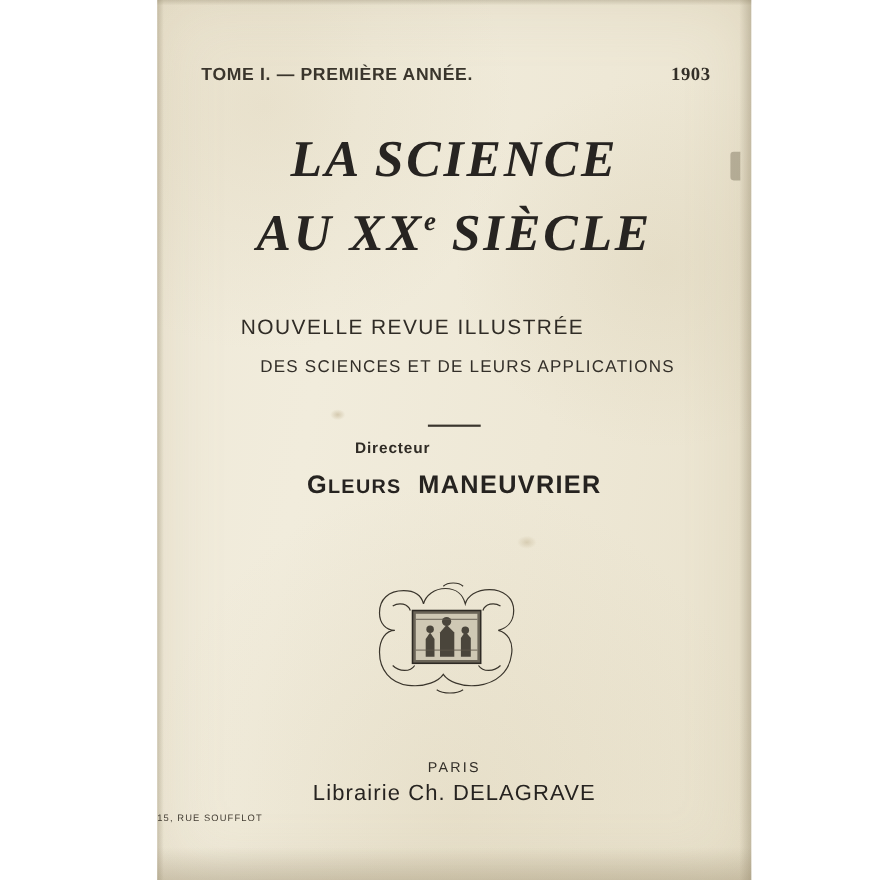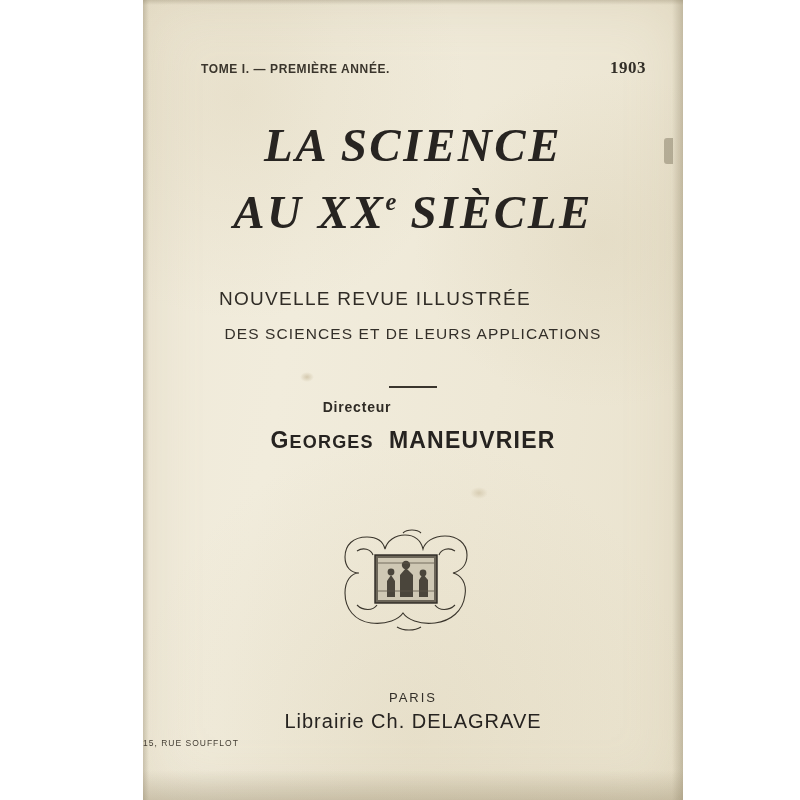--- a/index.html
+++ b/index.html
@@ -93,25 +93,24 @@
     left: 0; top: 58px;
     width: 540px;
     display: flex;
     justify-content: space-between;
     align-items: baseline;
     padding: 0 37px 0 40px;
     box-sizing: border-box;
   }
   .tome {
     font-family: "Liberation Sans", sans-serif;
-    font-size: 12px;
+    font-size: 16px;
     letter-spacing: 0.6px;
     font-weight: 700;
     color: #3a352c;
-    margin-left: 18px;
   }
   .year {
     font-family: "Liberation Serif", serif;
     font-size: 17px;
     font-weight: 700;
     letter-spacing: 0.5px;
     color: #332f28;
   }
 
   
@@ -147,20 +146,21 @@
   }
   .subtitle2 {
     position: absolute;
     left: 0; top: 325px;
     width: 540px;
     text-align: center;
     font-family: "Liberation Sans", sans-serif;
     font-size: 15.5px;
     letter-spacing: 1.1px;
     color: #332f29;
+    padding-left: 12px;
   }
 
   .rule {
     position: absolute;
     left: 50%;
     transform: translateX(-50%);
     top: 386px;
     width: 48px;
     height: 2px;
     background: #3a352d;
@@ -258,21 +258,21 @@
       <span>LA SCIENCE</span>
       <span class="line2"><span>AU XX</span><sup>e</sup><span> SIÈCLE</span></span>
     </div>
 
     <div class="subtitle1">NOUVELLE REVUE ILLUSTRÉE</div>
     <div class="subtitle2">DES SCIENCES ET DE LEURS APPLICATIONS</div>
 
     <div class="rule"></div>
 
     <div class="director-label">Directeur</div>
-    <div class="director-name"><span>G</span><span class="small">EORGES</span>&nbsp;&nbsp;<span>MANEUVRIER</span></div>
+    <div class="director-name"><span>G</span><span class="small">LEURS</span>&nbsp;&nbsp;<span>MANEUVRIER</span></div>
 
     <div class="vignette">
       <svg width="152" height="106" viewBox="0 0 152 106" xmlns="http://www.w3.org/2000/svg">
         <g fill="none" stroke="#3a352c" stroke-width="1.1">
 
           <path d="M30 10 C16 10 8 18 8 30 C8 40 14 46 22 46 C14 46 8 54 8 66 C8 82 18 94 34 96
                    C50 98 62 92 66 86 C70 92 82 98 98 96 C114 94 126 84 128 68
                    C130 56 124 48 116 46 C124 44 130 38 130 28 C130 16 120 9 108 9
                    C96 9 88 15 86 22 C84 14 78 8 68 8 C58 8 50 14 48 22 C46 14 40 10 30 10 Z"></path>
           <path d="M20 24 C26 20 34 22 36 28"></path>

